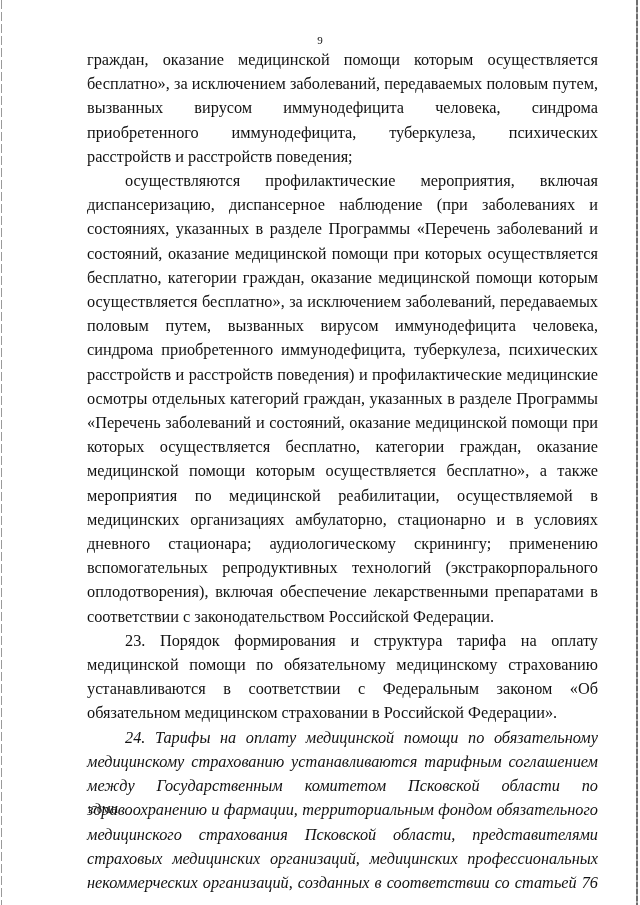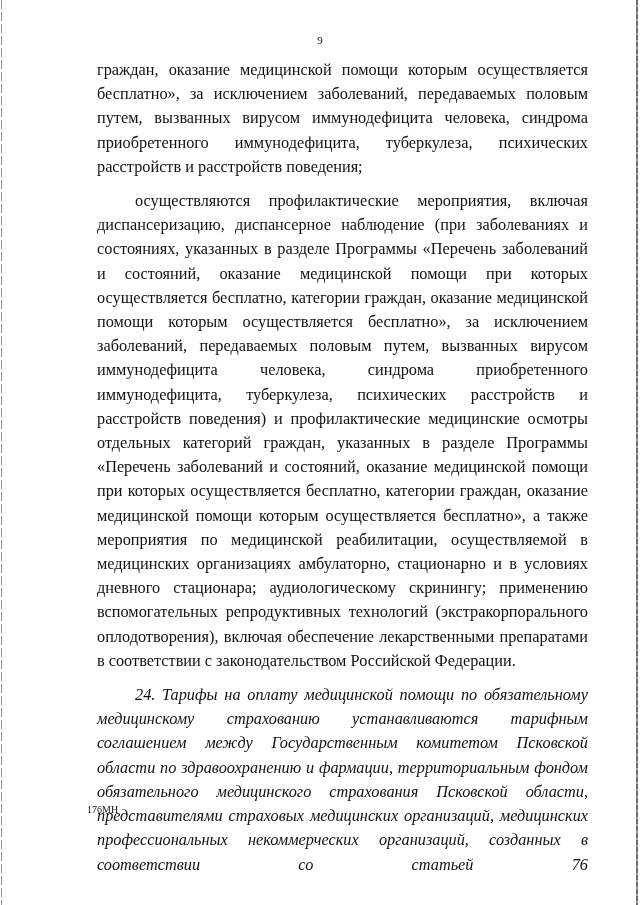--- a/index.html
+++ b/index.html
@@ -43,21 +43,21 @@
     .body-text {
       position: absolute;
       left: 87px;
       top: 48px;
       width: 511px;
       font-size: 16.3px;
       line-height: 24.2px;
       text-align: justify;
     }
     .para {
-      margin: 10px;
+      margin: 0;
       text-align: justify;
       text-align-last: left;
       hyphens: none;
     }
     .para.indent {
       text-indent: 38px;
     }
     .para.tight-last {
       text-align-last: justify;
       font-style: italic;
@@ -74,16 +74,17 @@
 <body>
 
 <div class="scan-edge-left"></div>
 <div class="scan-edge-right"></div>
 
 <div class="page-number">9</div>
 
 <div class="body-text">
   <p class="para">граждан, оказание медицинской помощи которым осуществляется бесплатно», за исключением заболеваний, передаваемых половым путем, вызванных вирусом иммунодефицита человека, синдрома приобретенного иммунодефицита, туберкулеза, психических расстройств и расстройств поведения;</p>
   <p class="para indent">осуществляются профилактические мероприятия, включая диспансеризацию, диспансерное наблюдение (при заболеваниях и состояниях, указанных в разделе Программы «Перечень заболеваний и состояний, оказание медицинской помощи при которых осуществляется бесплатно, категории граждан, оказание медицинской помощи которым осуществляется бесплатно», за исключением заболеваний, передаваемых половым путем, вызванных вирусом иммунодефицита человека, синдрома приобретенного иммунодефицита, туберкулеза, психических расстройств и расстройств поведения) и профилактические медицинские осмотры отдельных категорий граждан, указанных в разделе Программы «Перечень заболеваний и состояний, оказание медицинской помощи при которых осуществляется бесплатно, категории граждан, оказание медицинской помощи которым осуществляется бесплатно», а также мероприятия по медицинской реабилитации, осуществляемой в медицинских организациях амбулаторно, стационарно и в условиях дневного стационара; аудиологическому скринингу; применению вспомогательных репродуктивных технологий (экстракорпорального оплодотворения), включая обеспечение лекарственными препаратами в соответствии с законодательством Российской Федерации.</p>
+  <p class="para indent">23. Порядок формирования и структура тарифа на оплату медицинской помощи по обязательному медицинскому страхованию устанавливаются в соответствии с Федеральным законом «Об обязательном медицинском страховании в Российской Федерации».</p>
   <p class="para indent tight-last">24. Тарифы на оплату медицинской помощи по обязательному медицинскому страхованию устанавливаются тарифным соглашением между Государственным комитетом Псковской области по здравоохранению и фармации, территориальным фондом обязательного медицинского страхования Псковской области, представителями страховых медицинских организаций, медицинских профессиональных некоммерческих организаций, созданных в соответствии со статьей 76</p>
 </div>
 
 <div class="footer-code">176МН</div>
 
 </body></html>

